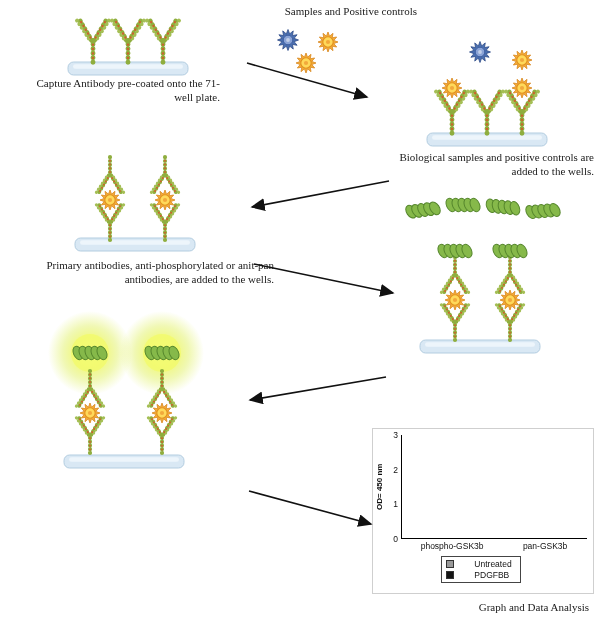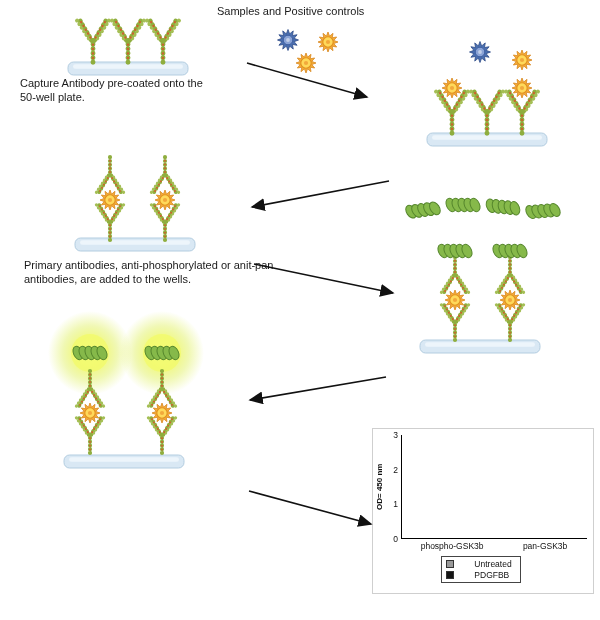--- a/index.html
+++ b/index.html
@@ -1,19 +1,19 @@
 <!DOCTYPE html>
 <html><head>
 <meta charset="utf-8">
 <title>Diagram</title>
 <style>
   * { margin:0; padding:0; box-sizing:border-box; }
   body { font-family:"Liberation Sans", sans-serif; background:#fff; }
   #canvas { position:relative; width:600px; height:620px; background:#fff; overflow:hidden; }
-  .caption { position:absolute; text-align:left; font-size:11px; line-height:1.3; color:#1a1a1a; }
+  .caption { position:absolute; text-align:right; font-size:11px; line-height:1.3; color:#1a1a1a;font-family:Liberation Serif, serif; }
   .panel { position:absolute; }
   #arrows { position:absolute; left:0; top:0; pointer-events:none; }
 
   
   .chart { position:absolute; left:372px; top:428px; width:222px; height:166px; background:#fff; border:1px solid #cfcfcf; padding:6px 6px 2px 2px; }
   .chart-grid { display:grid; grid-template-columns:12px 14px 1fr; grid-template-rows:104px auto auto; }
   .ylabel { grid-column:1; grid-row:1; writing-mode:vertical-rl; transform:rotate(180deg); font-size:8px; font-weight:bold; text-align:center; color:#111; }
   .yticks { grid-column:2; grid-row:1; display:flex; flex-direction:column; justify-content:space-between; align-items:flex-end; font-size:8.5px; padding-right:3px; color:#111; }
   .yticks span { line-height:0; }
   .plot { grid-column:3; grid-row:1; position:relative; border-left:1px solid #000; border-bottom:1px solid #000; display:flex; justify-content:space-around; align-items:flex-end; padding:0 6px; }
@@ -71,39 +71,40 @@
       </radialGradient>
     </defs>
   </svg>
 
   <svg class="panel" style="left:50px;top:6px" width="155" height="72" viewBox="0 0 155 72">
     <use href="#plate" transform="translate(18,56)"></use>
     <use href="#antibody" transform="translate(43,3) scale(0.95)"></use>
     <use href="#antibody" transform="translate(78,3) scale(0.95)"></use>
     <use href="#antibody" transform="translate(113,3) scale(0.95)"></use>
   </svg>
-  <div class="caption" style="left:20px;top:76px;width:200px">Capture Antibody pre-coated onto the 50-well plate.</div>
+  <div class="caption" style="left:20px;top:76px;width:200px">Capture Antibody pre-coated onto the 71-well plate.</div>
 
   <div class="caption" style="left:217px;top:4px;width:200px">Samples and Positive controls</div>
   <svg class="panel" style="left:266px;top:26px" width="90" height="50" viewBox="0 0 90 50">
     <use href="#bluestar" transform="translate(22,14)"></use>
     <use href="#antigen" transform="translate(62,16)"></use>
     <use href="#antigen" transform="translate(40,37)"></use>
   </svg>
 
   <svg class="panel" style="left:408px;top:38px" width="158" height="112" viewBox="0 0 158 112">
     <use href="#bluestar" transform="translate(72,14)"></use>
     <use href="#antigen" transform="translate(114,22)"></use>
     <use href="#plate" transform="translate(19,95)"></use>
     <use href="#antibody" transform="translate(44,42) scale(0.95)"></use>
     <use href="#antibody" transform="translate(79,42) scale(0.95)"></use>
     <use href="#antibody" transform="translate(114,42) scale(0.95)"></use>
     <use href="#antigen" transform="translate(44,50)"></use>
     <use href="#antigen" transform="translate(114,50)"></use>
   </svg>
+  <div class="caption" style="left:384px;top:150px;width:210px">Biological samples and positive controls are added to the wells.</div>
 
   <svg class="panel" style="left:48px;top:138px" width="175" height="118" viewBox="0 0 175 118">
     <use href="#plate" transform="translate(27,100)"></use>
     <use href="#antibody" transform="translate(62,57.2) scale(0.8)"></use>
     <use href="#antibody" transform="translate(117,57.2) scale(0.8)"></use>
     <use href="#antigen" transform="translate(62,62)"></use>
     <use href="#antigen" transform="translate(117,62)"></use>
     <use href="#antibody" transform="translate(62,64) rotate(180) scale(0.8)"></use>
     <use href="#antibody" transform="translate(117,64) rotate(180) scale(0.8)"></use>
   </svg>
@@ -171,20 +172,21 @@
               <span>Untreated</span>
             </div>
             <div class="legend-row">
               <span class="swatch" style="background: rgb(20, 20, 20);"></span>
               <span>PDGFBB</span>
             </div>
           </div>
       </div>
     </div>
   </div>
+  <div class="caption" style="left:389px;top:600px;width:200px">Graph and Data Analysis</div>
 
   <svg id="arrows" width="600" height="620" viewBox="0 0 600 620">
     <defs>
       <marker id="ah" markerWidth="10" markerHeight="8" refX="8" refY="4" orient="auto">
         <path d="M0,0 L9,4 L0,8 Z" fill="#111"></path>
       </marker>
     </defs>
     <line x1="247" y1="63" x2="367" y2="97" stroke="#111" stroke-width="1.6" marker-end="url(#ah)"></line>
     <line x1="389" y1="181" x2="252" y2="207" stroke="#111" stroke-width="1.6" marker-end="url(#ah)"></line>
     <line x1="254" y1="264" x2="393" y2="293" stroke="#111" stroke-width="1.6" marker-end="url(#ah)"></line>

